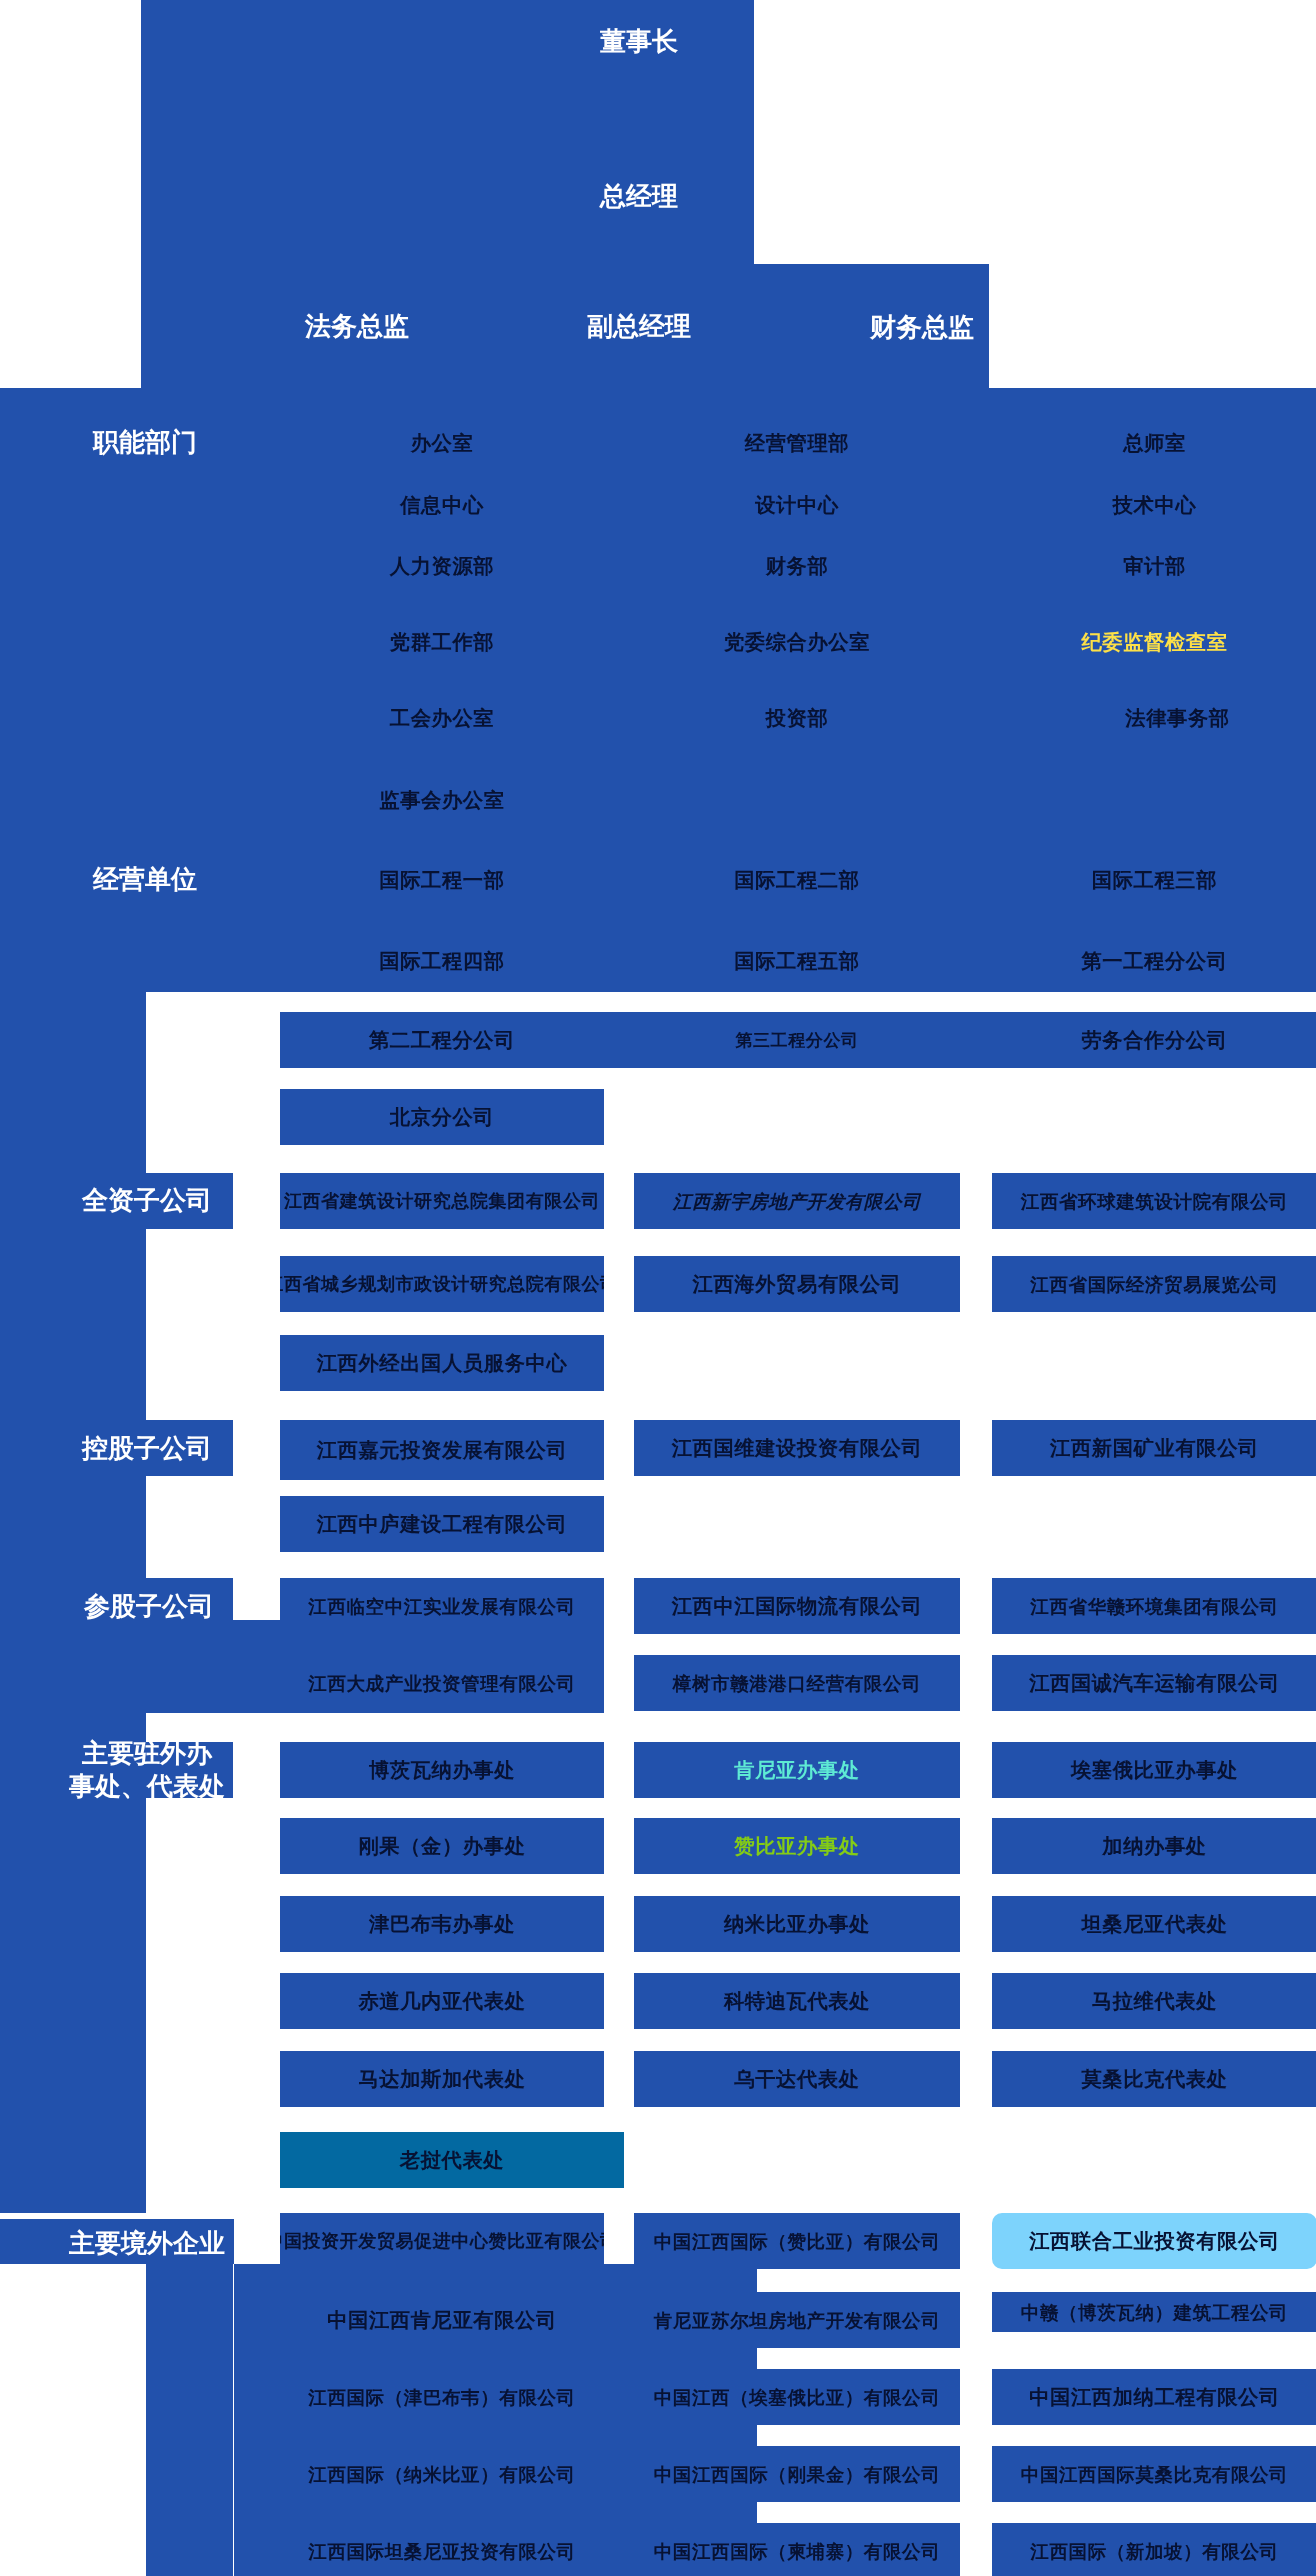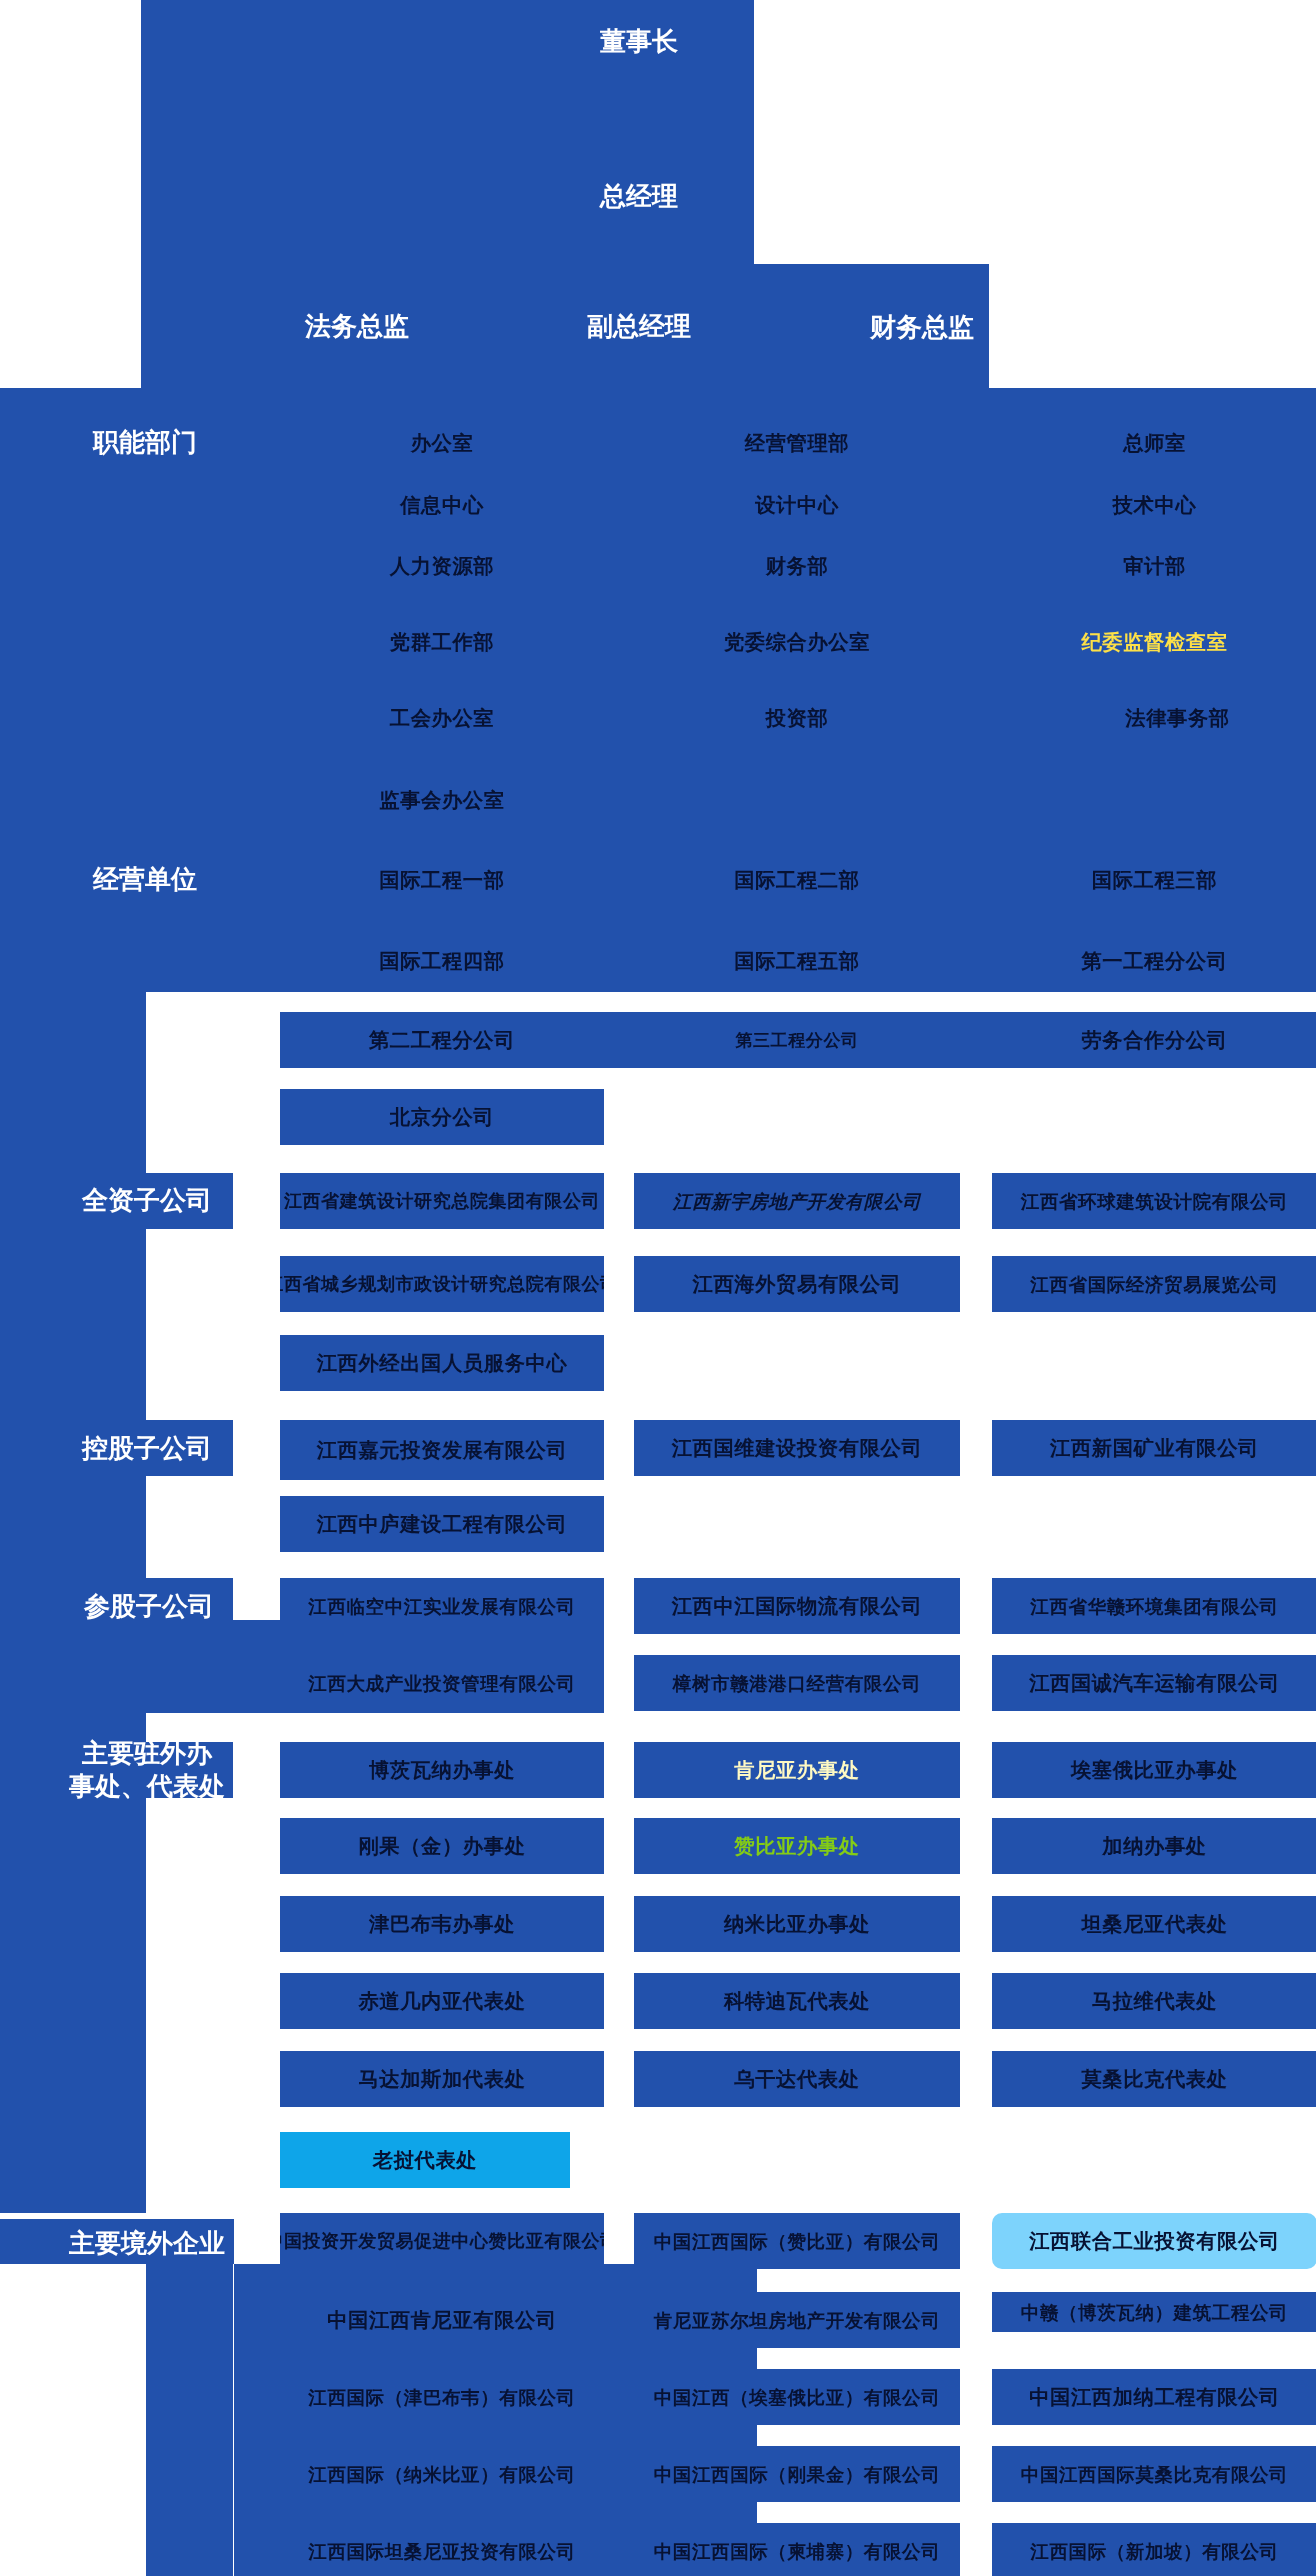--- a/index.html
+++ b/index.html
@@ -187,21 +187,21 @@
       <div class="box" style="left: 634px; top: 1655px; width: 326px; height: 56px; background: rgb(34, 81, 172);">
         <span style="font-size: 18.5px; color: rgb(7, 18, 51);">樟树市赣港港口经营有限公司</span>
       </div>
       <div class="box" style="left: 992px; top: 1655px; width: 325px; height: 56px; background: rgb(34, 81, 172);">
         <span style="font-size: 20.3px; color: rgb(7, 18, 51);">江西国诚汽车运输有限公司</span>
       </div>
       <div class="box" style="left: 280px; top: 1742px; width: 324px; height: 56px; background: rgb(34, 81, 172);">
         <span style="font-size: 20.3px; color: rgb(7, 18, 51);">博茨瓦纳办事处</span>
       </div>
       <div class="box" style="left: 634px; top: 1742px; width: 326px; height: 56px; background: rgb(34, 81, 172);">
-        <span style="font-size: 20.3px; color: #fef9c3;">肯尼亚办事处</span>
+        <span style="font-size: 20.3px; color: #5eead4;">肯尼亚办事处</span>
       </div>
       <div class="box" style="left: 992px; top: 1742px; width: 325px; height: 56px; background: rgb(34, 81, 172);">
         <span style="font-size: 20.3px; color: rgb(7, 18, 51);">埃塞俄比亚办事处</span>
       </div>
       <div class="box" style="left: 280px; top: 1818px; width: 324px; height: 56px; background: rgb(34, 81, 172);">
         <span style="font-size: 20.3px; color: rgb(7, 18, 51);">刚果（金）办事处</span>
       </div>
       <div class="box" style="left: 634px; top: 1818px; width: 326px; height: 56px; background: rgb(34, 81, 172);">
         <span style="font-size: 20.3px; color: #84cc16;">赞比亚办事处</span>
       </div>
@@ -228,21 +228,21 @@
       </div>
       <div class="box" style="left: 280px; top: 2051px; width: 324px; height: 56px; background: rgb(34, 81, 172);">
         <span style="font-size: 20.3px; color: rgb(7, 18, 51);">马达加斯加代表处</span>
       </div>
       <div class="box" style="left: 634px; top: 2051px; width: 326px; height: 56px; background: rgb(34, 81, 172);">
         <span style="font-size: 20.3px; color: rgb(7, 18, 51);">乌干达代表处</span>
       </div>
       <div class="box" style="left: 992px; top: 2051px; width: 325px; height: 56px; background: rgb(34, 81, 172);">
         <span style="font-size: 20.3px; color: rgb(7, 18, 51);">莫桑比克代表处</span>
       </div>
-      <div class="box" style="left: 280px; top: 2132px; width: 290px; height: 56px; background: #0ea5e9;">
+      <div class="box" style="left: 280px; top: 2132px; width: 344px; height: 56px; background: #0369a1;">
         <span style="font-size: 20.3px; color: rgb(7, 18, 51);">老挝代表处</span>
       </div>
       <div class="box" style="left: 280px; top: 2213px; width: 324px; height: 56px; background: rgb(34, 81, 172);">
         <span style="font-size: 18px; color: rgb(7, 18, 51);">中国投资开发贸易促进中心赞比亚有限公司</span>
       </div>
       <div class="box" style="left: 634px; top: 2213px; width: 326px; height: 56px; background: rgb(34, 81, 172);">
         <span style="font-size: 18.5px; color: rgb(7, 18, 51);">中国江西国际（赞比亚）有限公司</span>
       </div>
       <div class="box" style="left: 992px; top: 2213px; width: 325px; height: 56px; background: #7dd3fc; border-radius: 10px;">
         <span style="font-size: 20.3px; color: rgb(7, 18, 51);">江西联合工业投资有限公司</span>

